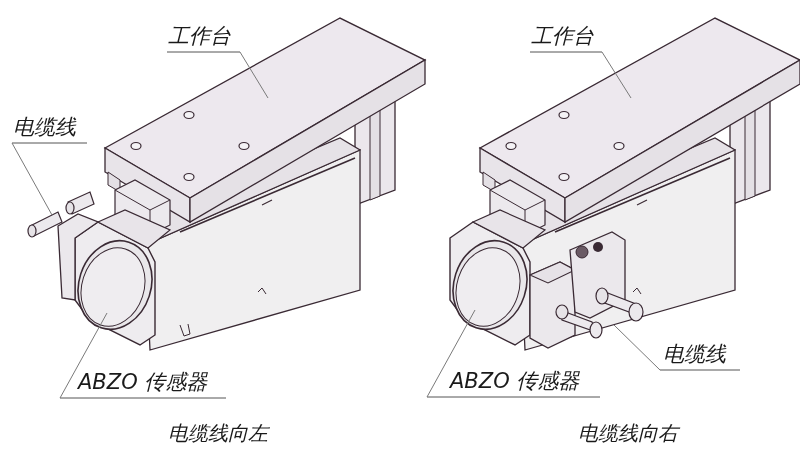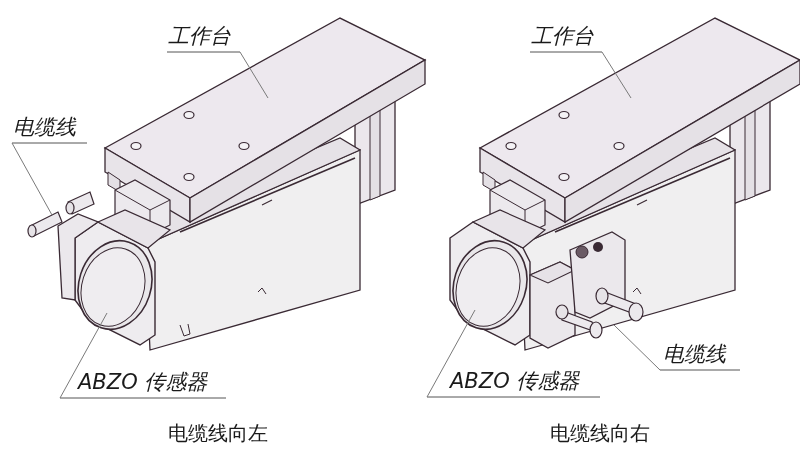--- a/index.html
+++ b/index.html
@@ -1,18 +1,18 @@
 <!DOCTYPE html>
 <html><head>
 <meta charset="utf-8">
 <style>
   html, body { margin:0; padding:0; background:#ffffff; }
   body { width:800px; height:460px; position:relative; overflow:hidden; font-family:"DejaVu Sans", sans-serif; color:#1a1a1a; }
   .label { position:absolute; font-size:21px; line-height:24px; white-space:nowrap;font-style:italic; }
-  .caption { position:absolute; font-size:20px; line-height:24px; white-space:nowrap; }
+  .caption { position:absolute; font-size:20px; line-height:24px; white-space:nowrap;font-style:italic; }
   svg { position:absolute; left:0; top:0; }
 </style>
 </head>
 <body>
 
 <svg width="800" height="460" viewBox="0 0 800 460">
   <defs>
     <g id="actuator">
 
       <path d="M355,118 L395,100 L395,190 L355,205 Z" fill="#ebe7ec" stroke="#3a2a34" stroke-width="1.3"></path>
@@ -107,13 +107,13 @@
 </svg>
 
 <div class="label" style="left:168px; top:24px;">工作台</div>
 <div class="label" style="left:13px; top:115px;">电缆线</div>
 <div class="label" style="left:78px; top:370px;">ABZO 传感器</div>
 <div class="caption" style="left:168px; top:421px;">电缆线向左</div>
 
 <div class="label" style="left:531px; top:24px;">工作台</div>
 <div class="label" style="left:663px; top:342px;">电缆线</div>
 <div class="label" style="left:450px; top:369px;">ABZO 传感器</div>
-<div class="caption" style="left:550px; top:421px;">电缆线向右</div>
+<div class="caption" style="left:578px; top:421px;">电缆线向右</div>
 
 </body></html>

